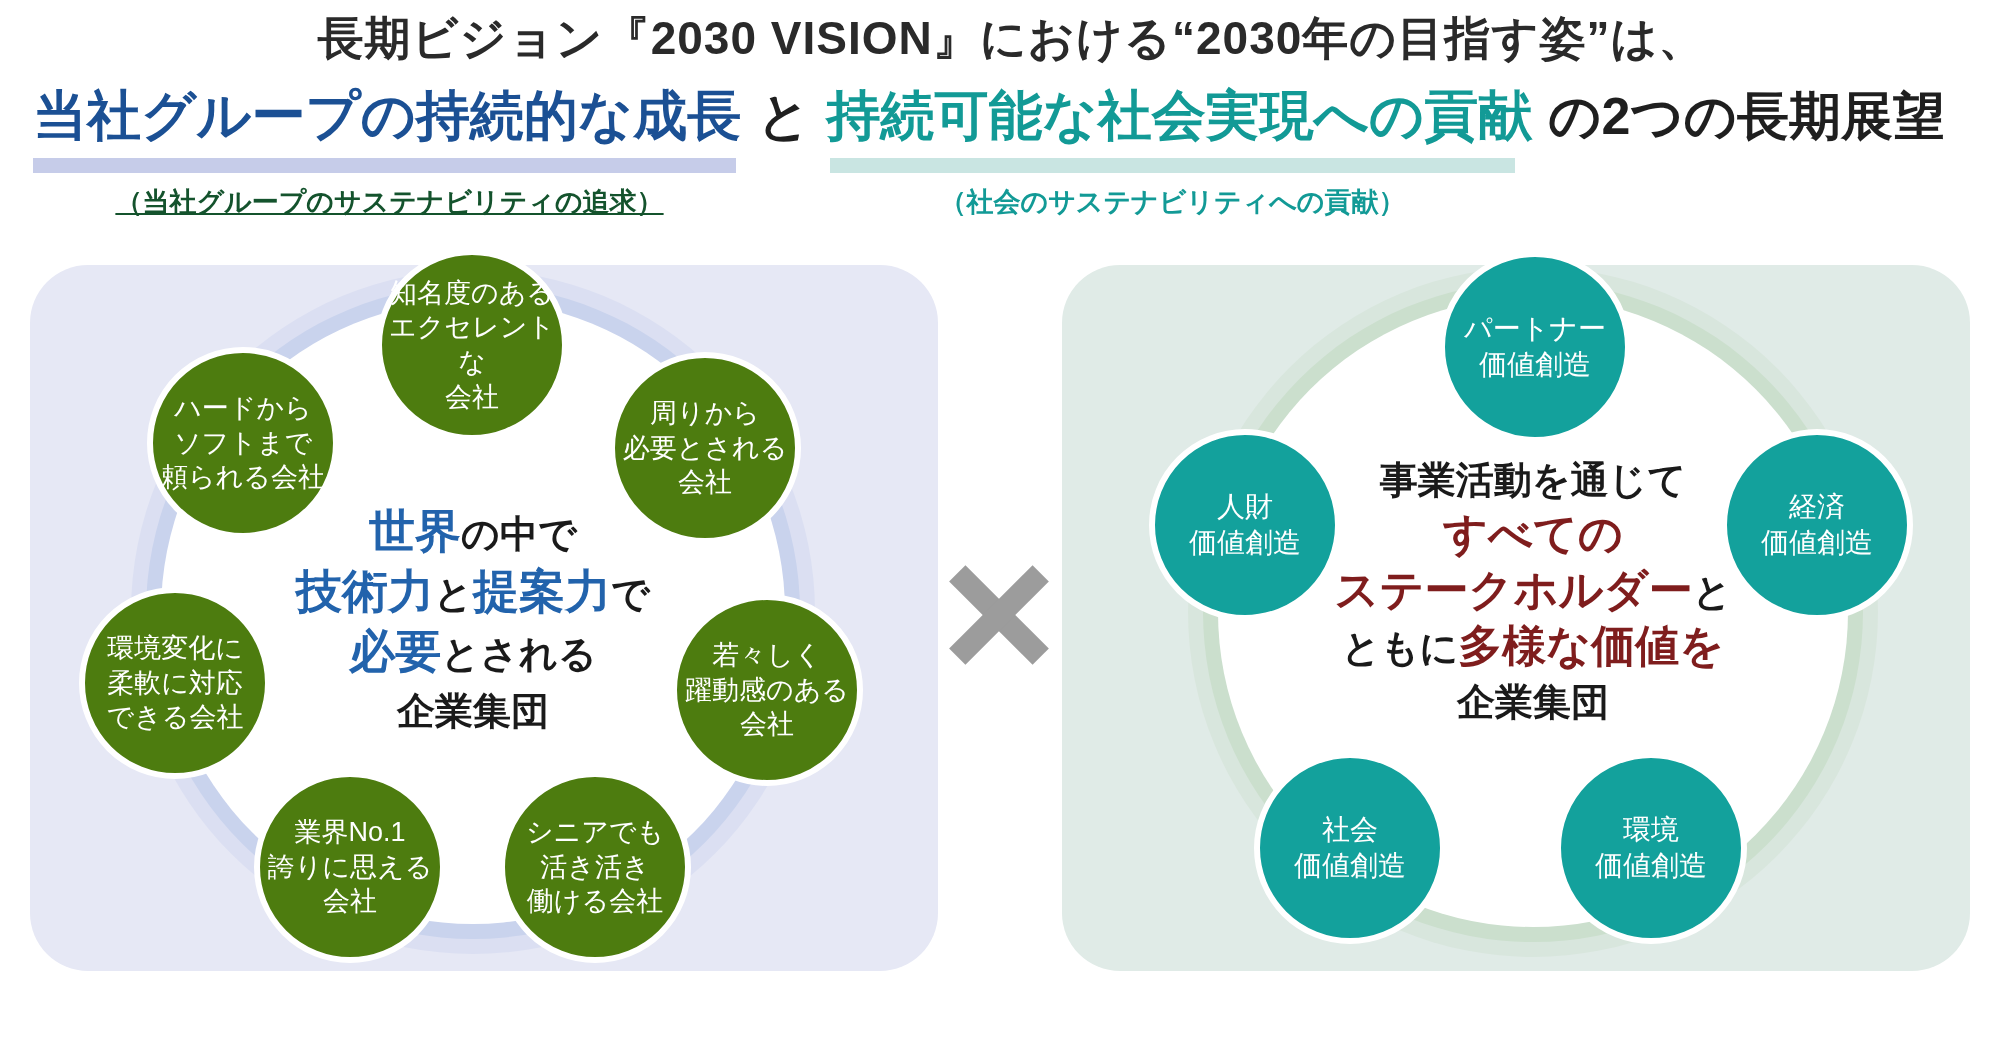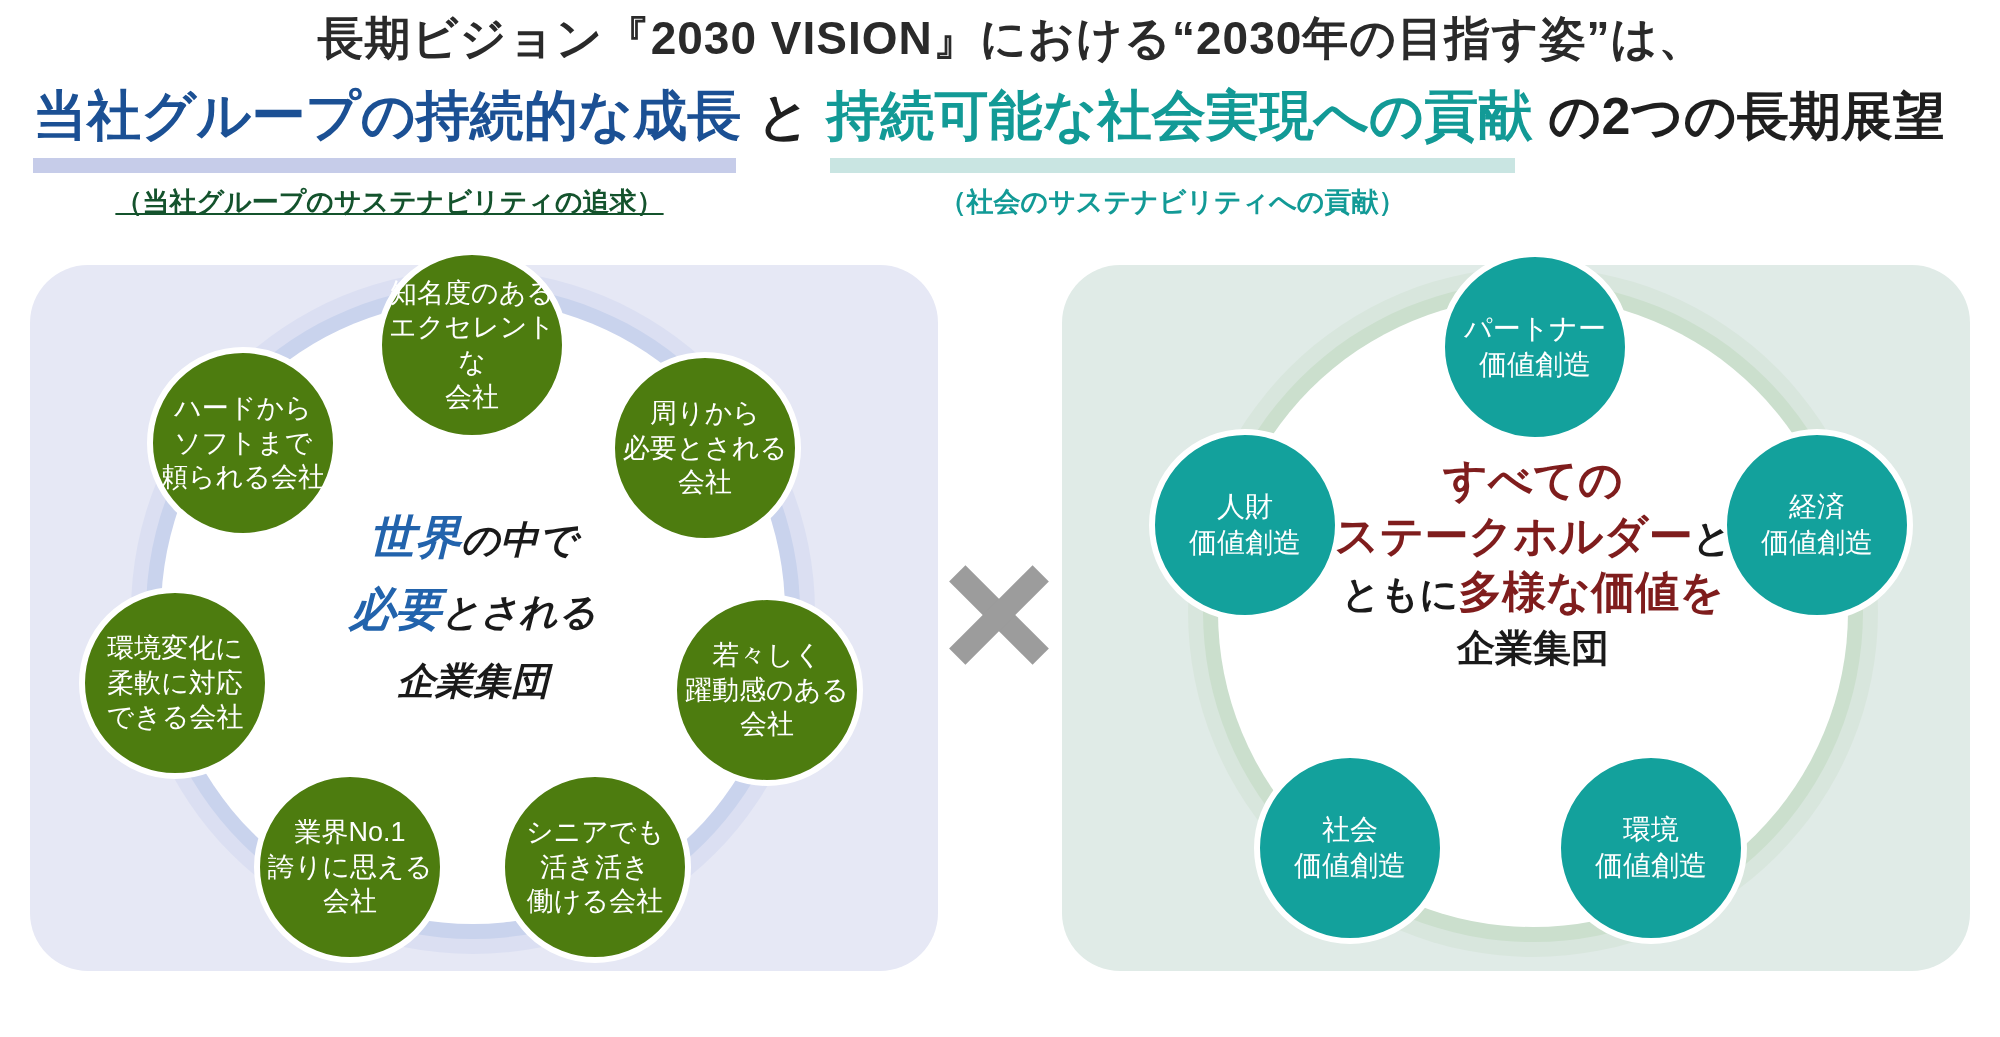--- a/index.html
+++ b/index.html
@@ -39,21 +39,21 @@
     position:absolute;width:180px;height:180px;border-radius:50%;border:6px solid #ffffff;
     display:flex;align-items:center;justify-content:center;text-align:center;
     color:#ffffff;font-weight:500;
   }
   .panel-left .bubble{background:#4d7c0f;font-size:27px;line-height:1.28;}
   .panel-right .bubble{background:#13a19c;font-size:28px;line-height:1.3;}
   .bubble span{white-space:pre-line;}
   
   .ctr{position:absolute;text-align:center;font-weight:700;white-space:nowrap;}
   .ctr-left{left:163px;top:238px;width:560px;}
-  .ctr-left .ctr-line{line-height:69px;font-size:38px;color:#1a1a1a;font-style:italic;}
+  .ctr-left .ctr-line{line-height:57px;font-size:38px;color:#1a1a1a;}
   .ctr-left .em{font-size:46px;color:#2263ac;}
   .ctr-right{left:191px;top:188px;width:560px;}
   .ctr-right .ctr-line{line-height:54px;font-size:38px;color:#1a1a1a;}
   .ctr-right .em{font-size:44px;color:#7f1d1d;}
   
   .multiply{position:absolute;left:944px;top:560px;width:110px;height:110px;}
   .multiply::before,.multiply::after{
     content:"";position:absolute;left:50%;top:50%;width:118px;height:23px;background:#9c9c9c;
   }
   .multiply::before{transform:translate(-50%,-50%) rotate(45deg);}
@@ -109,20 +109,21 @@
 できる会社</span>
       </div>
     <div class="bubble" style="left:117px;top:82px;">
         <span>ハードから
 ソフトまで
 頼られる会社</span>
       </div>
 
     <div class="ctr ctr-left">
       <div class="ctr-line"><span class="em">世界</span><span>の中で</span></div>
+      <div class="ctr-line"><span class="em">技術力</span><span>と</span><span class="em">提案力</span><span>で</span></div>
       <div class="ctr-line"><span class="em">必要</span><span>とされる</span></div>
       <div class="ctr-line"><span>企業集団</span></div>
     </div>
   </section>
 
   <div class="multiply"></div>
 
   <section class="panel panel-right">
     <div class="ring ring-right"></div>
 
@@ -141,20 +142,21 @@
     <div class="bubble" style="left:192px;top:487px;">
         <span>社会
 価値創造</span>
       </div>
     <div class="bubble" style="left:87px;top:164px;">
         <span>人財
 価値創造</span>
       </div>
 
     <div class="ctr ctr-right">
+      <div class="ctr-line"><span>事業活動を通じて</span></div>
       <div class="ctr-line"><span class="em">すべての</span></div>
       <div class="ctr-line"><span class="em">ステークホルダー</span><span>と</span></div>
       <div class="ctr-line"><span>ともに</span><span class="em">多様な価値を</span></div>
       <div class="ctr-line"><span>企業集団</span></div>
     </div>
   </section>
 
 
 </div>
 

